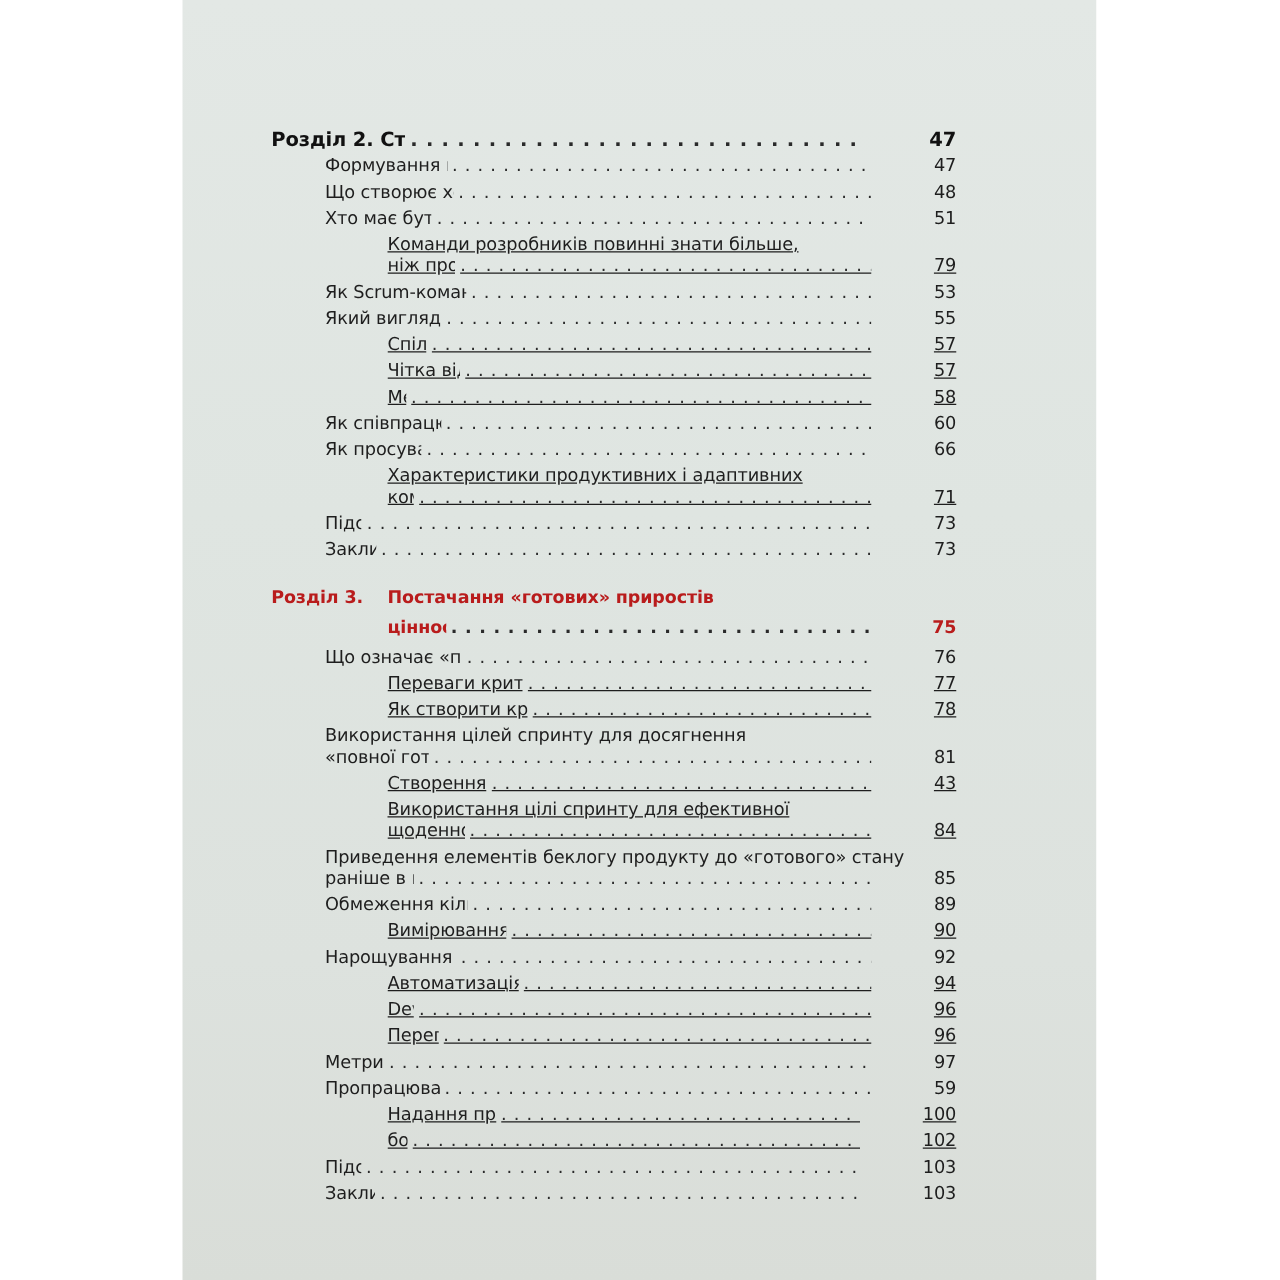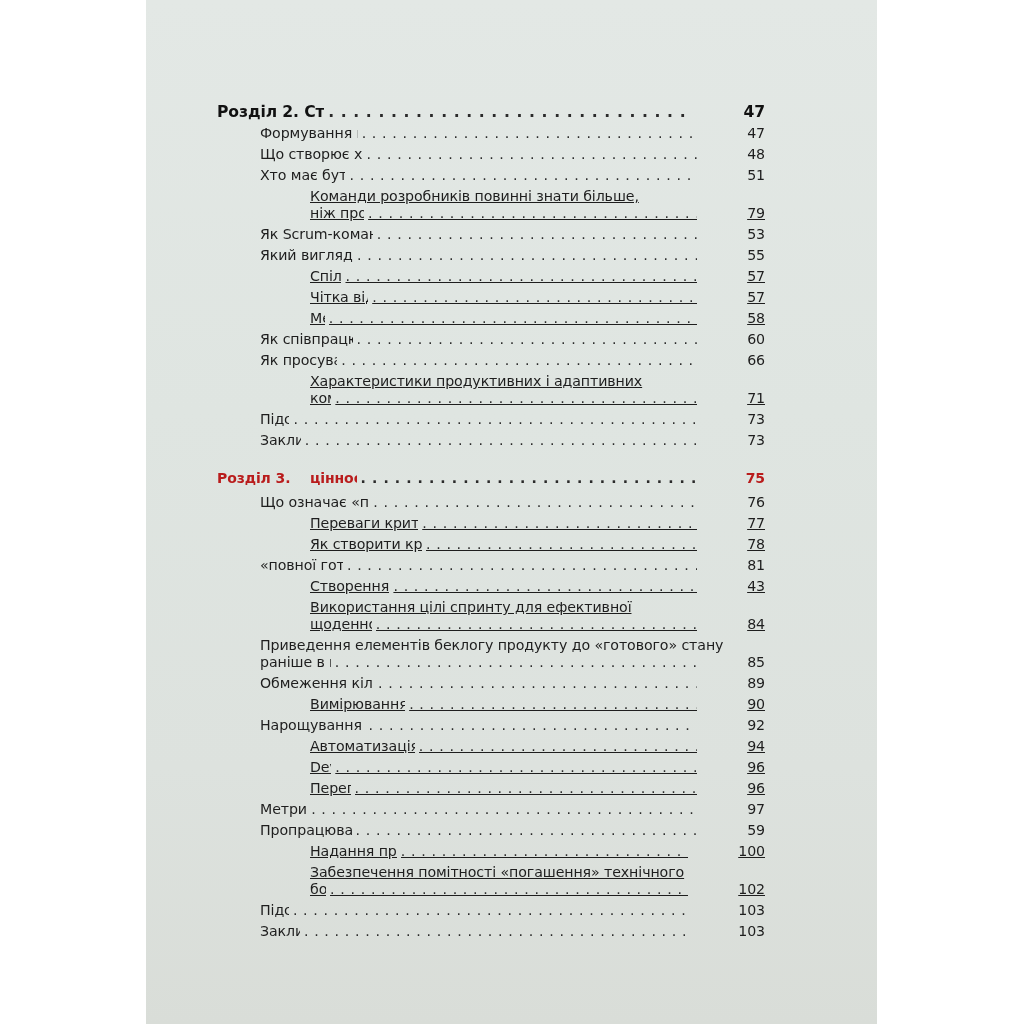--- a/index.html
+++ b/index.html
@@ -176,20 +176,21 @@
           <span class="title">Заклик до дії</span>
           <span class="dots"></span>
           <span class="page-num">73</span>
         </div>
       </div>
     </div>
 
   <div class="entry ch3-block">
     <span class="ch-label">Розділ 3.</span>
     <div class="ch-body">
+      <div class="prelines">Постачання «готових» приростів</div>
       <div class="row">
         <span class="title">цінності продукту</span>
         <span class="dots"></span>
         <span class="page-num">75</span>
       </div>
     </div>
   </div>
 
   <div id="ch3-entries">
       <div class="entry lvl1">
@@ -207,20 +208,21 @@
         </div>
       </div>
       <div class="entry lvl2">
         <div class="row">
           <span class="title">Як створити критерій «повної готовності завдання»</span>
           <span class="dots"></span>
           <span class="page-num">78</span>
         </div>
       </div>
       <div class="entry lvl1">
+        <div class="prelines">Використання цілей спринту для досягнення</div>
         <div class="row">
           <span class="title">«повної готовності завдання»</span>
           <span class="dots"></span>
           <span class="page-num">81</span>
         </div>
       </div>
       <div class="entry lvl2">
         <div class="row">
           <span class="title">Створення гарних цілей спринту</span>
           <span class="dots"></span>
@@ -300,21 +302,20 @@
         </div>
       </div>
       <div class="entry lvl2">
         <div class="row">
           <span class="title">Надання прозорості технічному боргу</span>
           <span class="dots"></span>
           <span class="page-num">100</span>
         </div>
       </div>
       <div class="entry lvl2">
-        <div class="prelines">Забезпечення помітності «погашення» технічного</div>
         <div class="row">
           <span class="title">боргу</span>
           <span class="dots"></span>
           <span class="page-num">102</span>
         </div>
       </div>
       <div class="entry lvl1">
         <div class="row">
           <span class="title">Підсумки</span>
           <span class="dots"></span>

